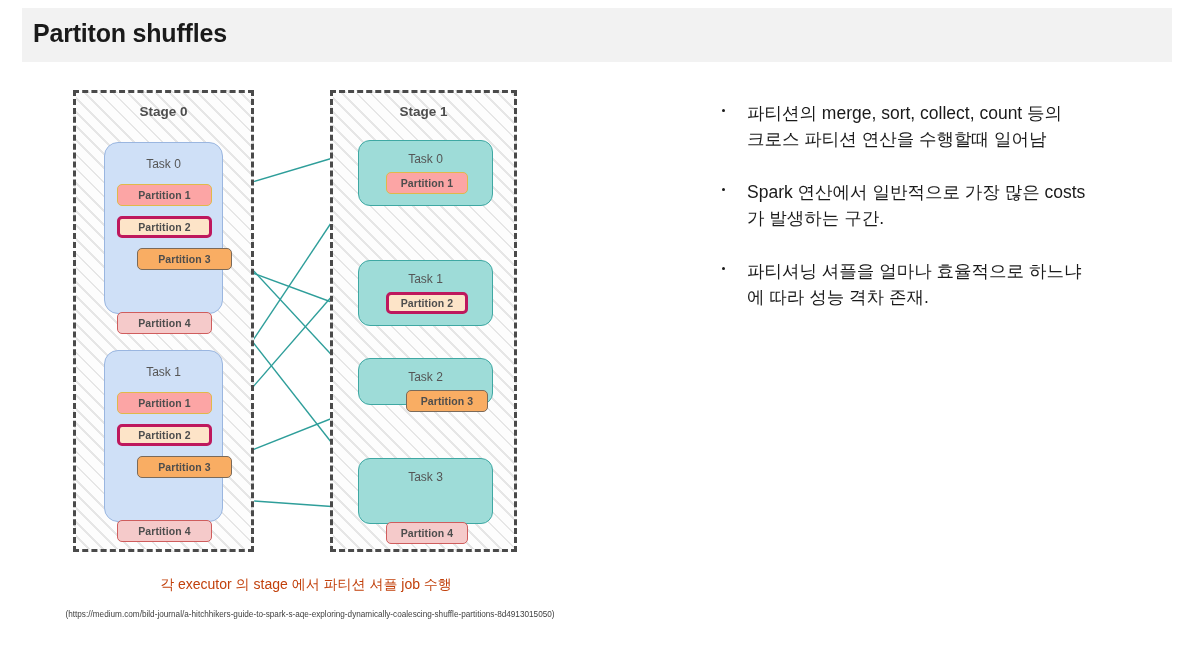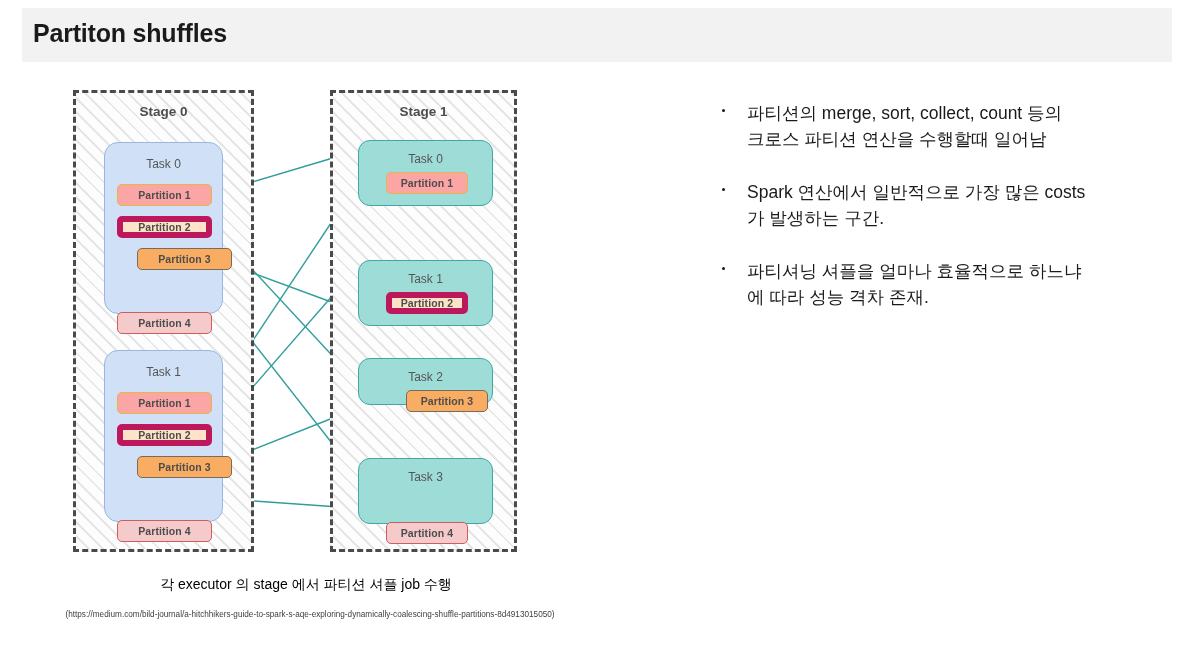--- a/index.html
+++ b/index.html
@@ -78,31 +78,31 @@
     position: absolute;
     height: 22px; border-radius: 5px;
     font-size: 10.5px; font-weight: bold; color: #4d4d4d;
     display: flex; align-items: center; justify-content: center;
     letter-spacing: 0.1px;
   }
   .task-src .part { left: 12px; width: 95px; }
   .task-dst .part { left: 27px; width: 82px; top: 31px; }
 
   .p1 { background: #fca5a5; border: 1px solid #e0b94a; }
-  .p2 { background: #fde4c8; border: 6px solid #be185d; }
+  .p2 { background: #fde4c8; border: 3px solid #be185d; }
   .p3 { background: #f9ad63; border: 1px solid #7a6a5a; margin-left: 20px; }
   .p4 { background: #f5caca; border: 1px solid #cf5d5d; margin-top: 32px; }
 
   .s0-p1 { top: 41px; } .s0-p2 { top: 73px; }
   .s0-p3 { top: 105px; } .s0-p4 { top: 137px; }
 
   
   #diagram-caption {
     position: absolute; left: 0; top: 576px; width: 612px;
-    text-align: center; font-size: 14px; color: #000000;
+    text-align: center; font-size: 14px; color: #c2410c;
   }
   #source-url {
     position: absolute; left: 0; top: 610px; width: 620px;
     text-align: center; font-size: 8.2px; color: #404040;
     white-space: nowrap;
   }
 
   
   #bullets { position: absolute; left: 714px; top: 100px; width: 460px; }
   .bullet { position: relative; padding-left: 33px; margin-bottom: 27px; }

